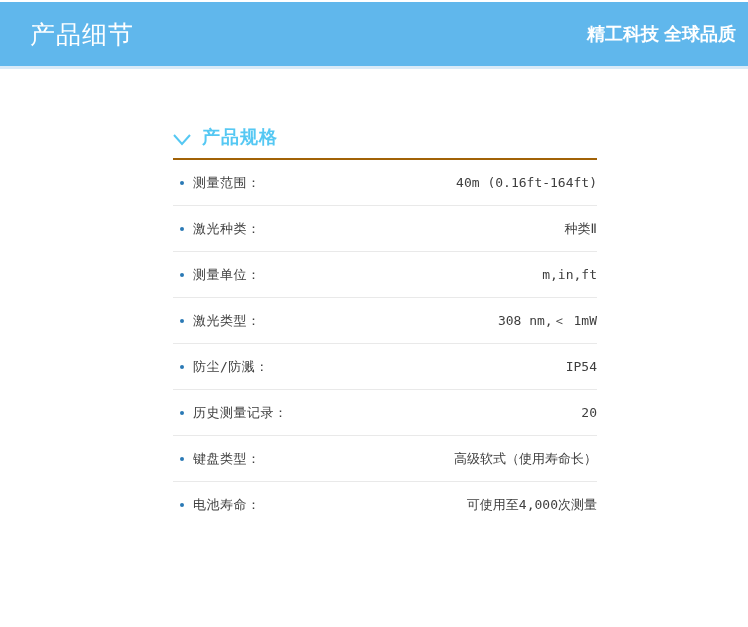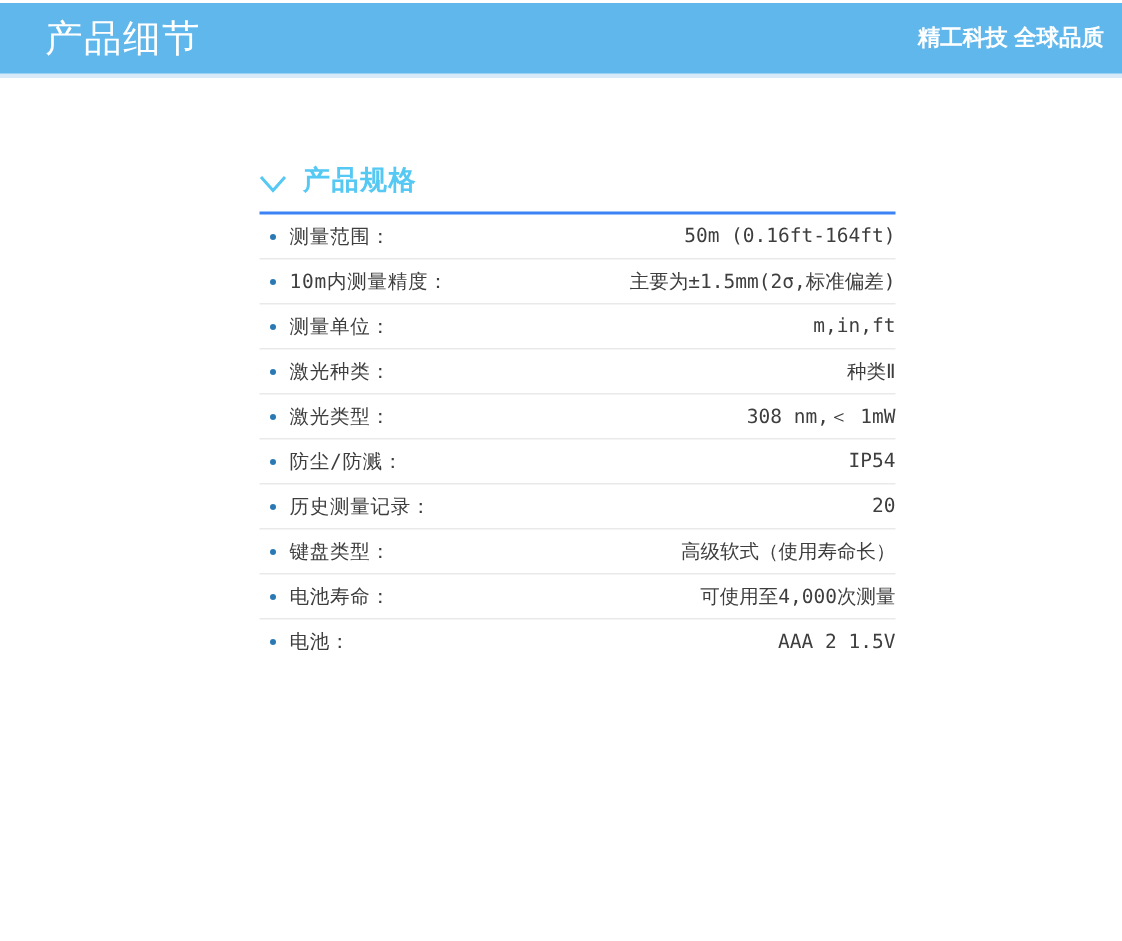--- a/index.html
+++ b/index.html
@@ -5,70 +5,70 @@
   * { margin: 0; padding: 0; box-sizing: border-box; }
   html, body {
     width: 748px; height: 627px;
     background: #ffffff;
     font-family: "DejaVu Sans Mono", monospace;
     overflow: hidden;
   }
   
   .topbar {
     margin-top: 2px;
-    height: 50px;
+    height: 67px;
     background: #60B7EC;
     border-bottom: 3px solid #D8EAF8;
     display: flex;
     align-items: center;
     justify-content: space-between;
     padding: 0 12px 0 30px;
   }
   .topbar .page-title {
     color: #ffffff;
     font-family: "Liberation Sans", sans-serif;
     font-size: 25px;
     font-weight: 400;
     letter-spacing: 1px;
   }
   .topbar .tagline {
     color: #ffffff;
     font-family: "Liberation Sans", sans-serif;
-    font-size: 15px;
+    font-size: 18px;
     font-weight: 700;
   }
   
   .content {
     margin-left: 173px;
     width: 424px;
   }
   .section-header {
     margin-top: 56px;
     display: flex;
     align-items: center;
     padding-bottom: 9px;
-    border-bottom: 2px solid #3b82f6;
+    border-bottom: 2px solid #a16207;
     cursor: pointer;
   }
   .section-header .chev {
     width: 18px; height: 12px;
     margin-right: 11px;
     display: inline-block;
   }
   .section-header .section-title {
     color: #55C8F3;
     font-family: "Liberation Sans", sans-serif;
     font-size: 18px;
     font-weight: 700;
     letter-spacing: 1px;
   }
   
   .spec-table { width: 100%; }
   .spec-row {
-    height: 30px;
+    height: 46px;
     display: flex;
     align-items: center;
     border-bottom: 1px solid #E9E9E9;
     font-size: 13px;
     color: #3E3E3E;
   }
   .spec-row:last-child { border-bottom: none; }
   .spec-row .bullet {
     width: 4px; height: 4px;
     border-radius: 50%;
@@ -102,36 +102,31 @@
         <polyline points="1,1 9,10 17,1" fill="none" stroke="#55C8F3" stroke-width="2"></polyline>
       </svg>
     </span>
     <span class="section-title">产品规格</span>
   </div>
 
   <div class="spec-table">
     <div class="spec-row">
       <span class="bullet"></span>
       <span class="label">测量范围：</span>
-      <span class="value">50m (0.16ft-164ft)</span>
+      <span class="value">40m (0.16ft-164ft)</span>
     </div>
     <div class="spec-row">
       <span class="bullet"></span>
-      <span class="label">10m内测量精度：</span>
-      <span class="value">主要为±1.5mm(2σ,标准偏差)</span>
+      <span class="label">激光种类：</span>
+      <span class="value">种类Ⅱ</span>
     </div>
     <div class="spec-row">
       <span class="bullet"></span>
       <span class="label">测量单位：</span>
       <span class="value">m,in,ft</span>
-    </div>
-    <div class="spec-row">
-      <span class="bullet"></span>
-      <span class="label">激光种类：</span>
-      <span class="value">种类Ⅱ</span>
     </div>
     <div class="spec-row">
       <span class="bullet"></span>
       <span class="label">激光类型：</span>
       <span class="value">308 nm,＜ 1mW</span>
     </div>
     <div class="spec-row">
       <span class="bullet"></span>
       <span class="label">防尘/防溅：</span>
       <span class="value">IP54</span>
@@ -144,20 +139,15 @@
     <div class="spec-row">
       <span class="bullet"></span>
       <span class="label">键盘类型：</span>
       <span class="value">高级软式（使用寿命长）</span>
     </div>
     <div class="spec-row">
       <span class="bullet"></span>
       <span class="label">电池寿命：</span>
       <span class="value">可使用至4,000次测量</span>
     </div>
-    <div class="spec-row">
-      <span class="bullet"></span>
-      <span class="label">电池：</span>
-      <span class="value">AAA 2 1.5V</span>
-    </div>
   </div>
 
 </div>
 
 </body></html>

